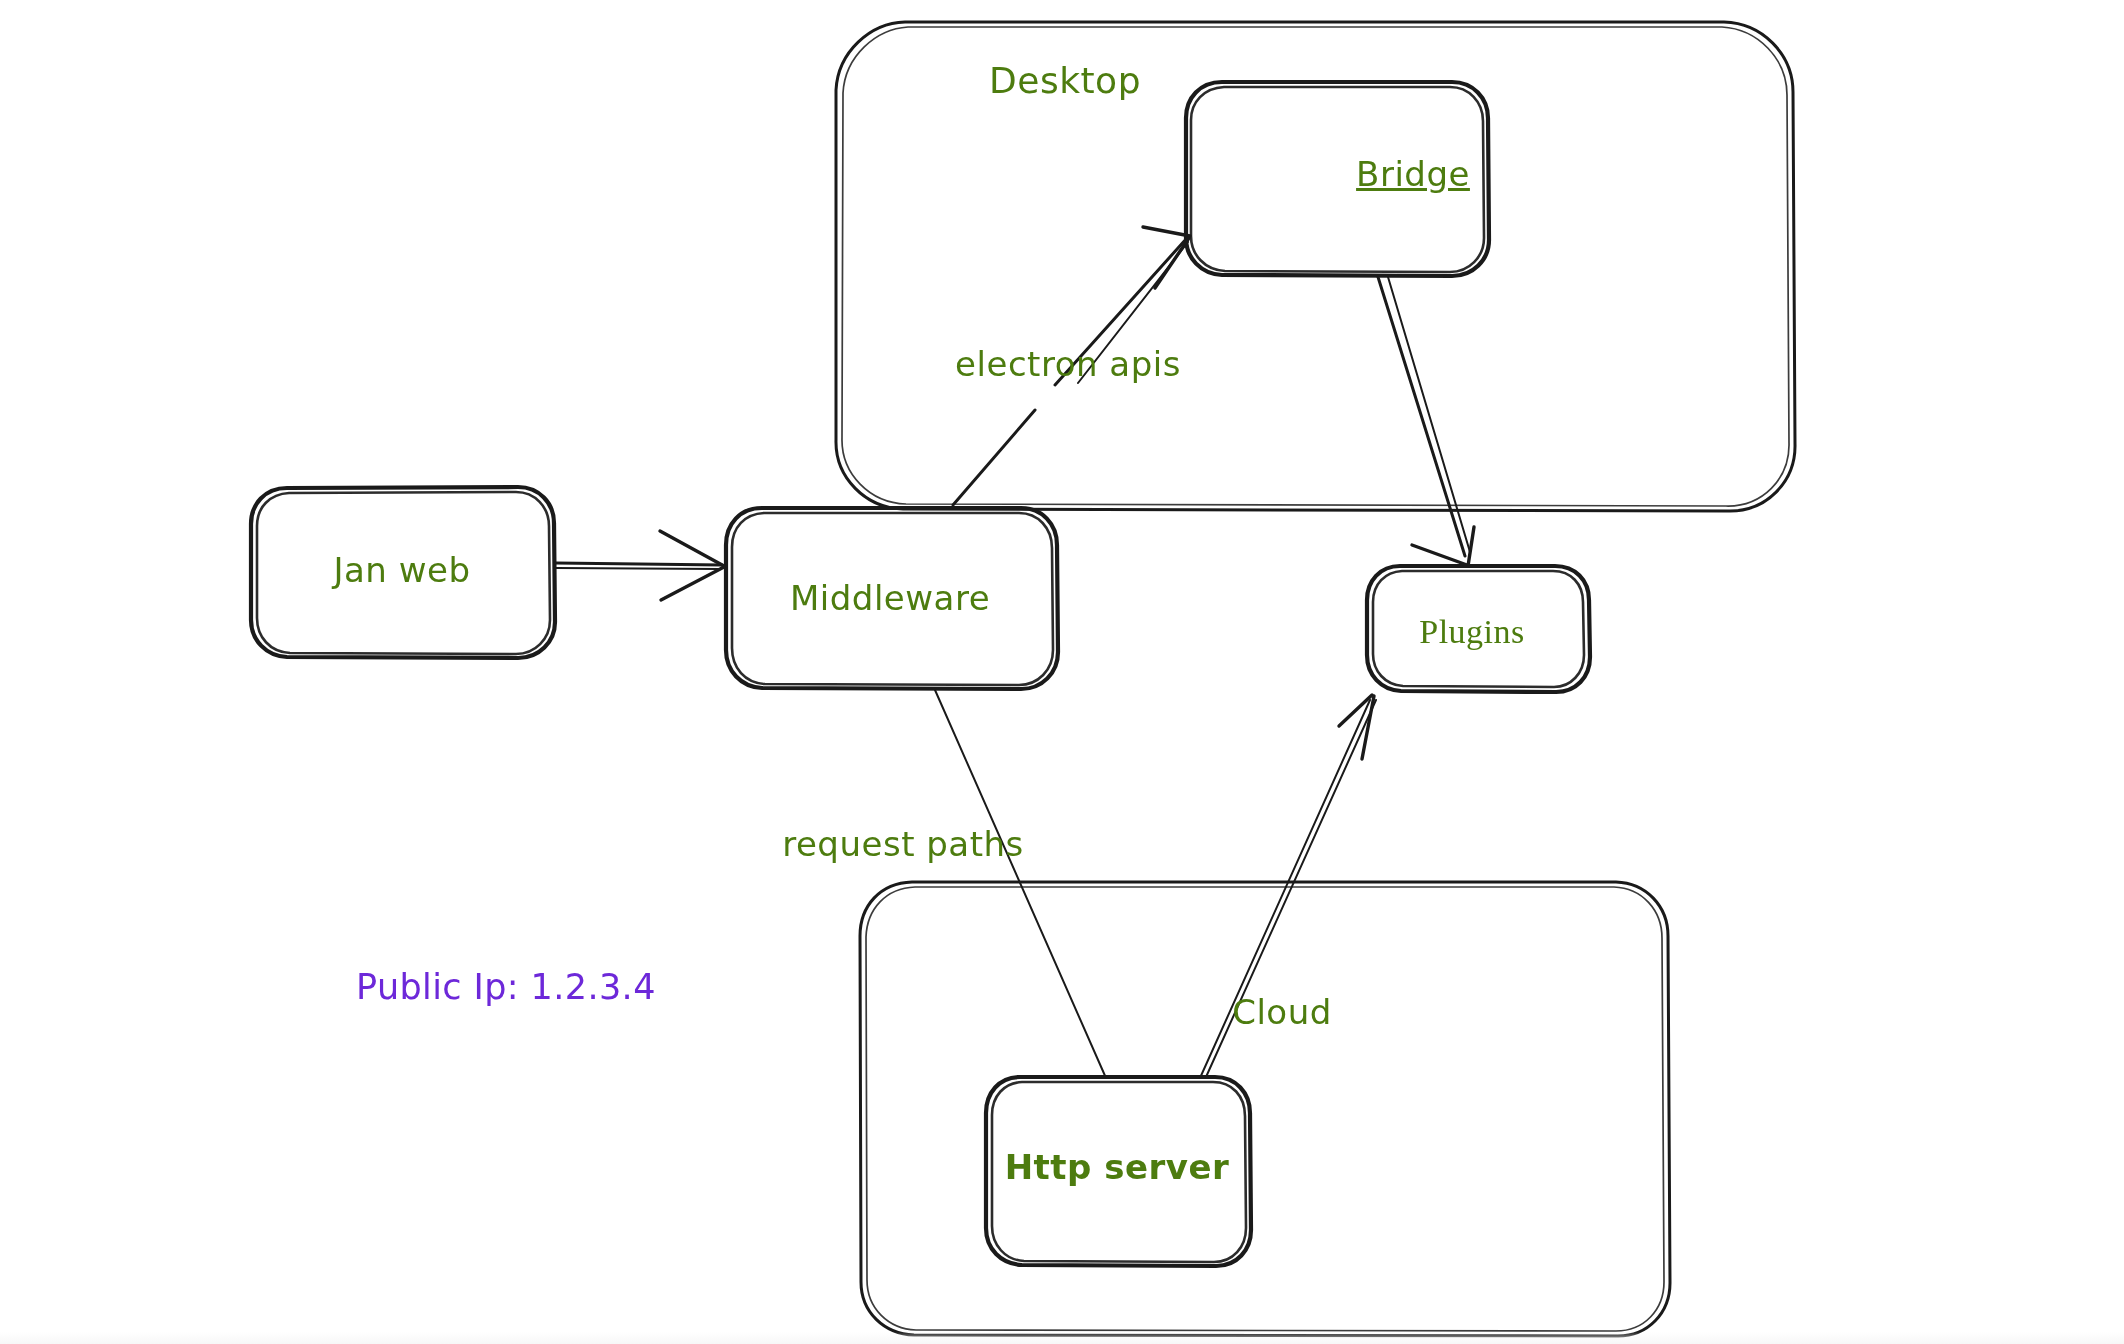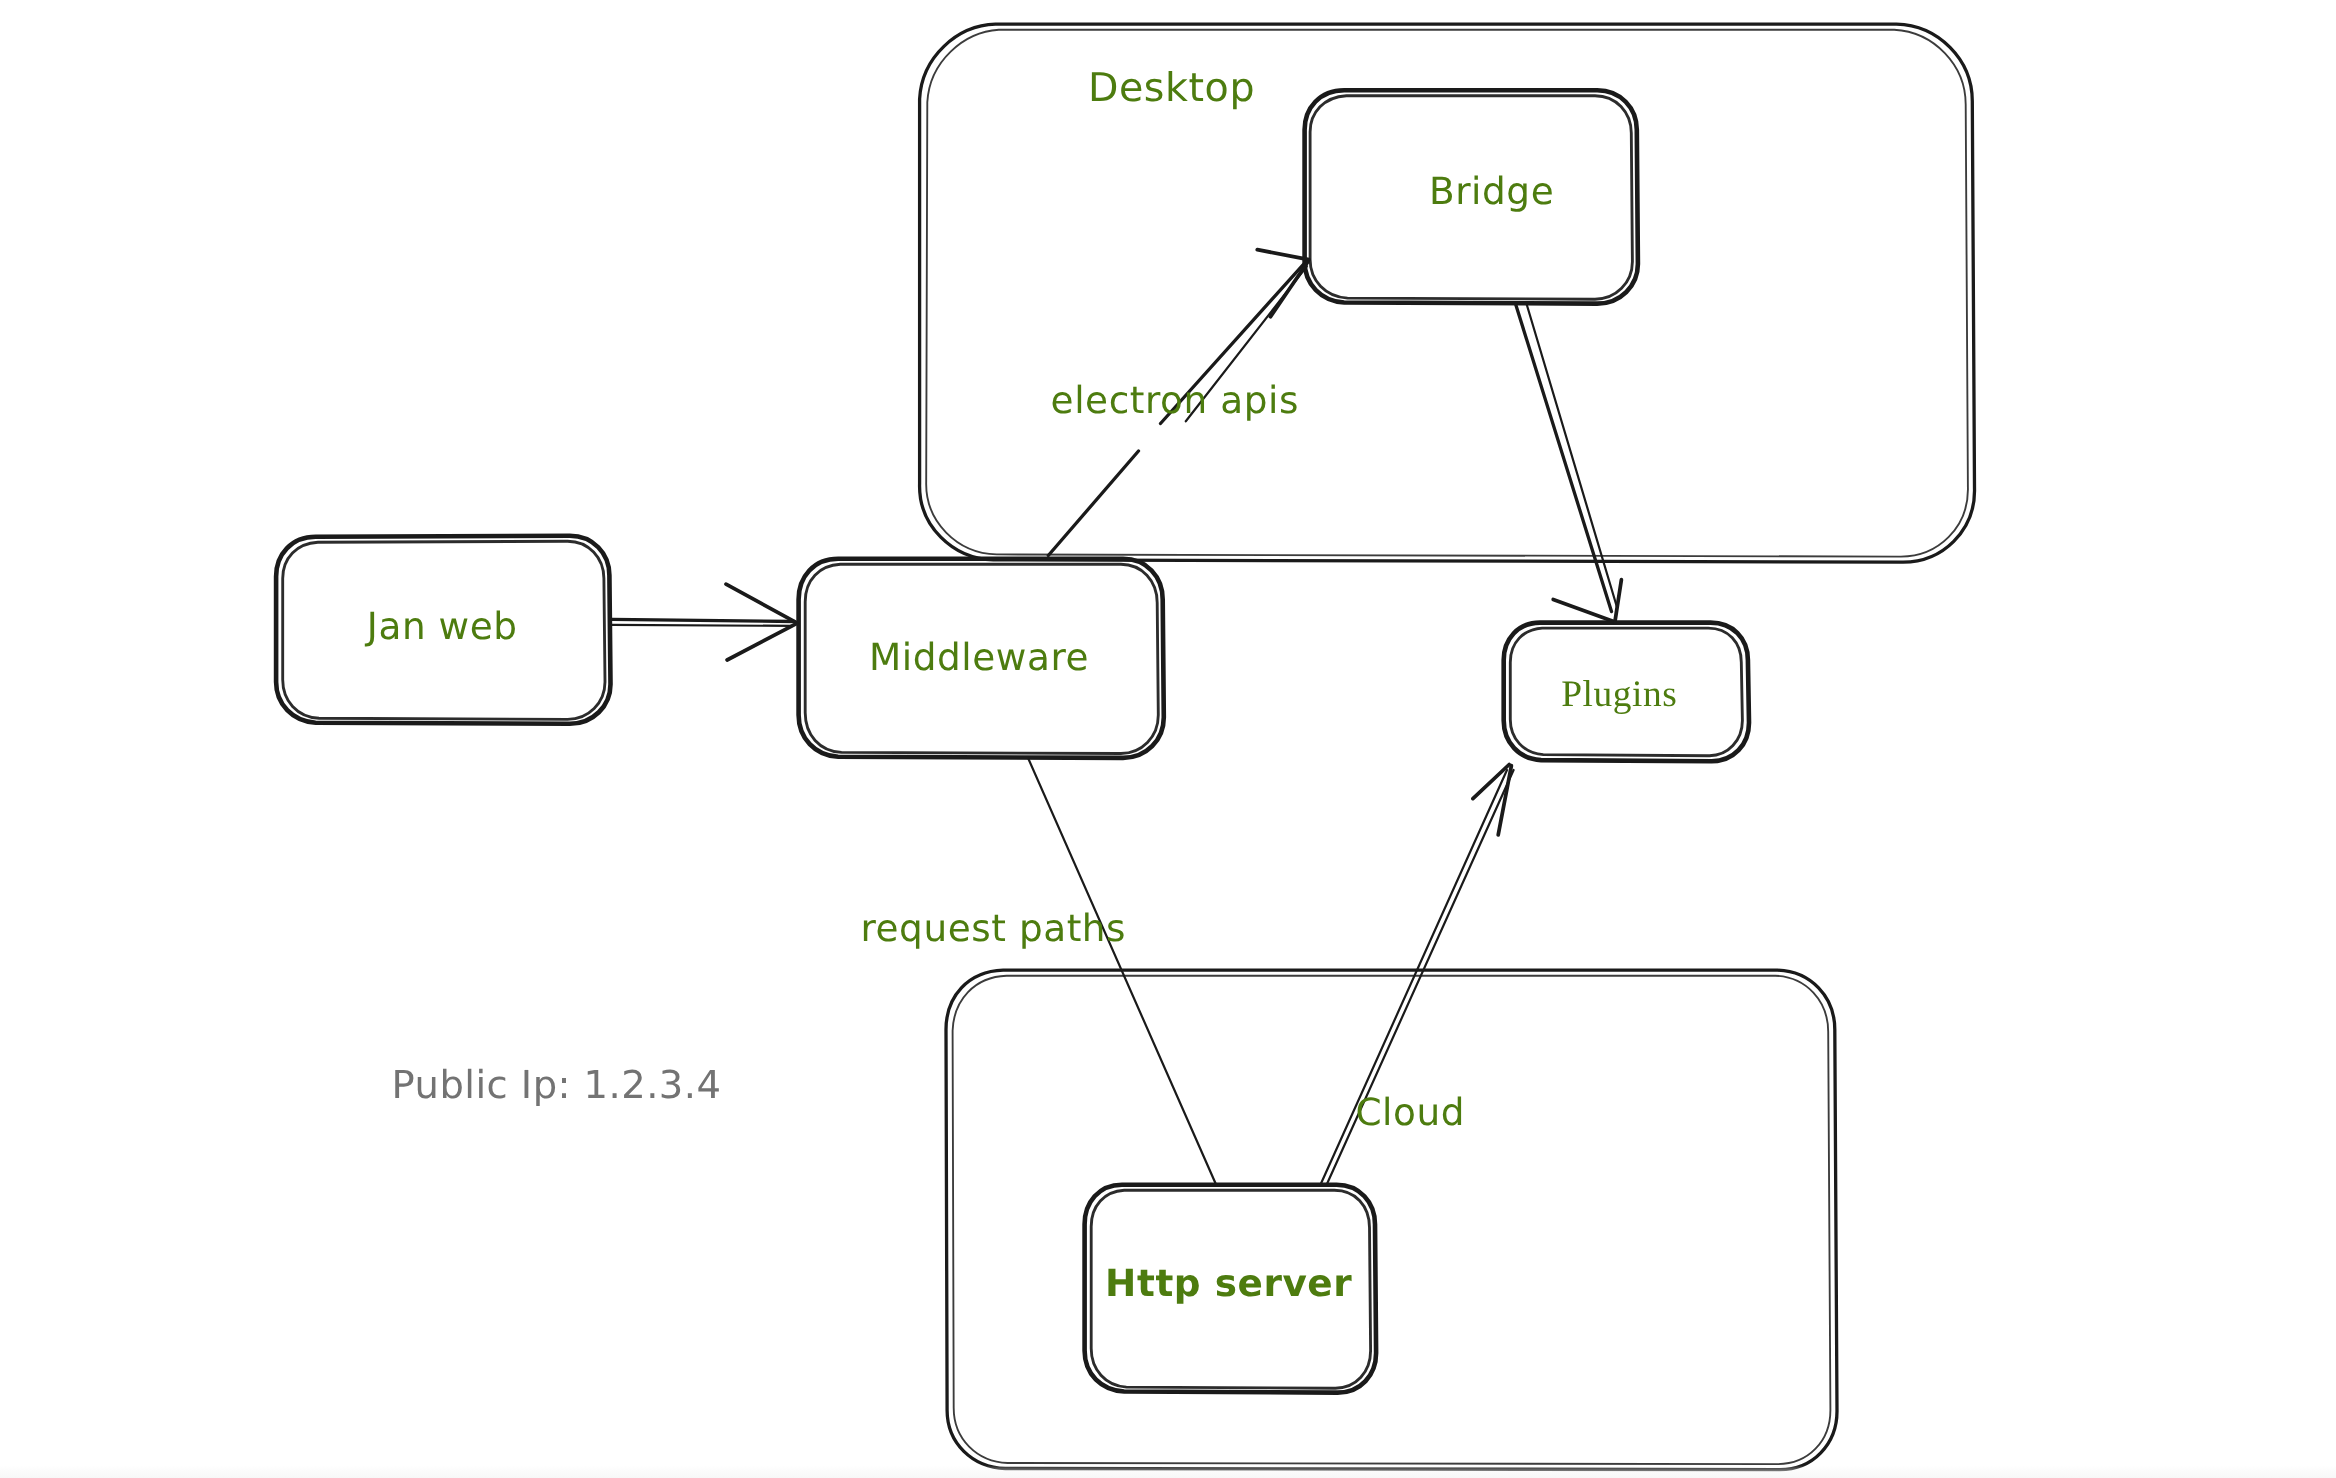--- a/index.html
+++ b/index.html
@@ -56,21 +56,21 @@
   .container-label {
     font-size: 36px;
     transform: translate(-50%, -50%);
   }
   .edge-label {
     font-size: 34px;
     transform: translate(-50%, -50%);
   }
   .note-block {
     position: absolute;
-    color: #737373;
+    color: #6d28d9;
     font-size: 35px;
     line-height: 1.42;
     font-family: "DejaVu Sans", sans-serif;
     letter-spacing: 0.4px;
     white-space: nowrap;
   }
   .bottom-fade {
     position: absolute;
     left: 0;
     bottom: 0;
@@ -263,21 +263,21 @@
       <path class="stroke edge-stroke-thin" d="M 1200 1078 L 1370 700"></path>
       <path class="stroke edge-stroke-thin" d="M 1206 1077 L 1376 700"></path>
       <path class="stroke arrowhead" d="M 1339 726 L 1372 695"></path>
       <path class="stroke arrowhead" d="M 1362 759 L 1374 696"></path>
     </g>
 
   </svg>
 
   <div class="label container-label" style="left:1065px; top:80px;">Desktop</div>
 
-  <div class="label node-label" style="left:1356px; top:174px;">Bridge</div>
+  <div class="label node-label" style="left:1413px; top:174px;text-decoration:underline;">Bridge</div>
 
   <div class="label node-label" style="left:402px; top:570px;text-align:center;">Jan web</div>
 
   <div class="label node-label" style="left:890px; top:598px;">Middleware</div>
 
   <div class="label node-label" style="left:1472px; top:632px;font-family:Liberation Serif, serif;">Plugins</div>
 
   <div class="label node-label" style="left:1117px; top:1167px;font-weight:bold;">Http server</div>
 
   <div class="label edge-label" style="left:1068px; top:364px;">electron apis</div>

